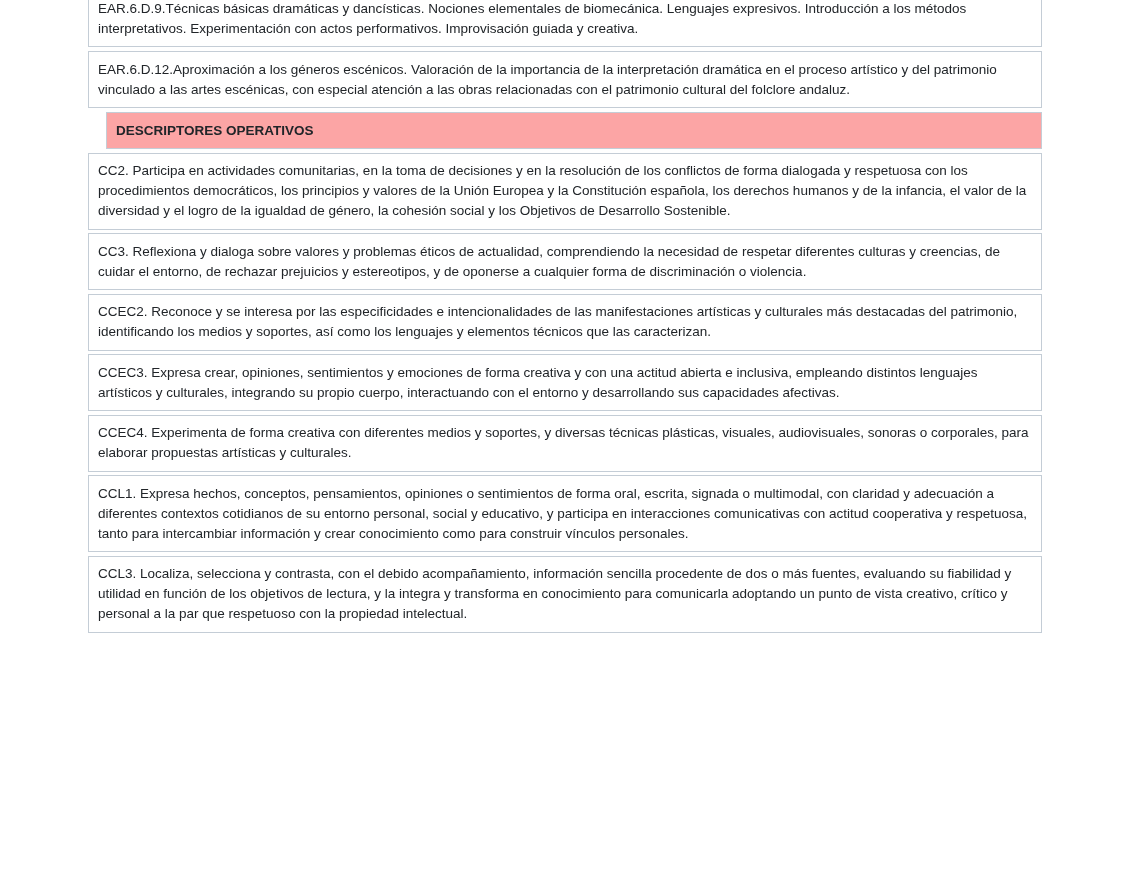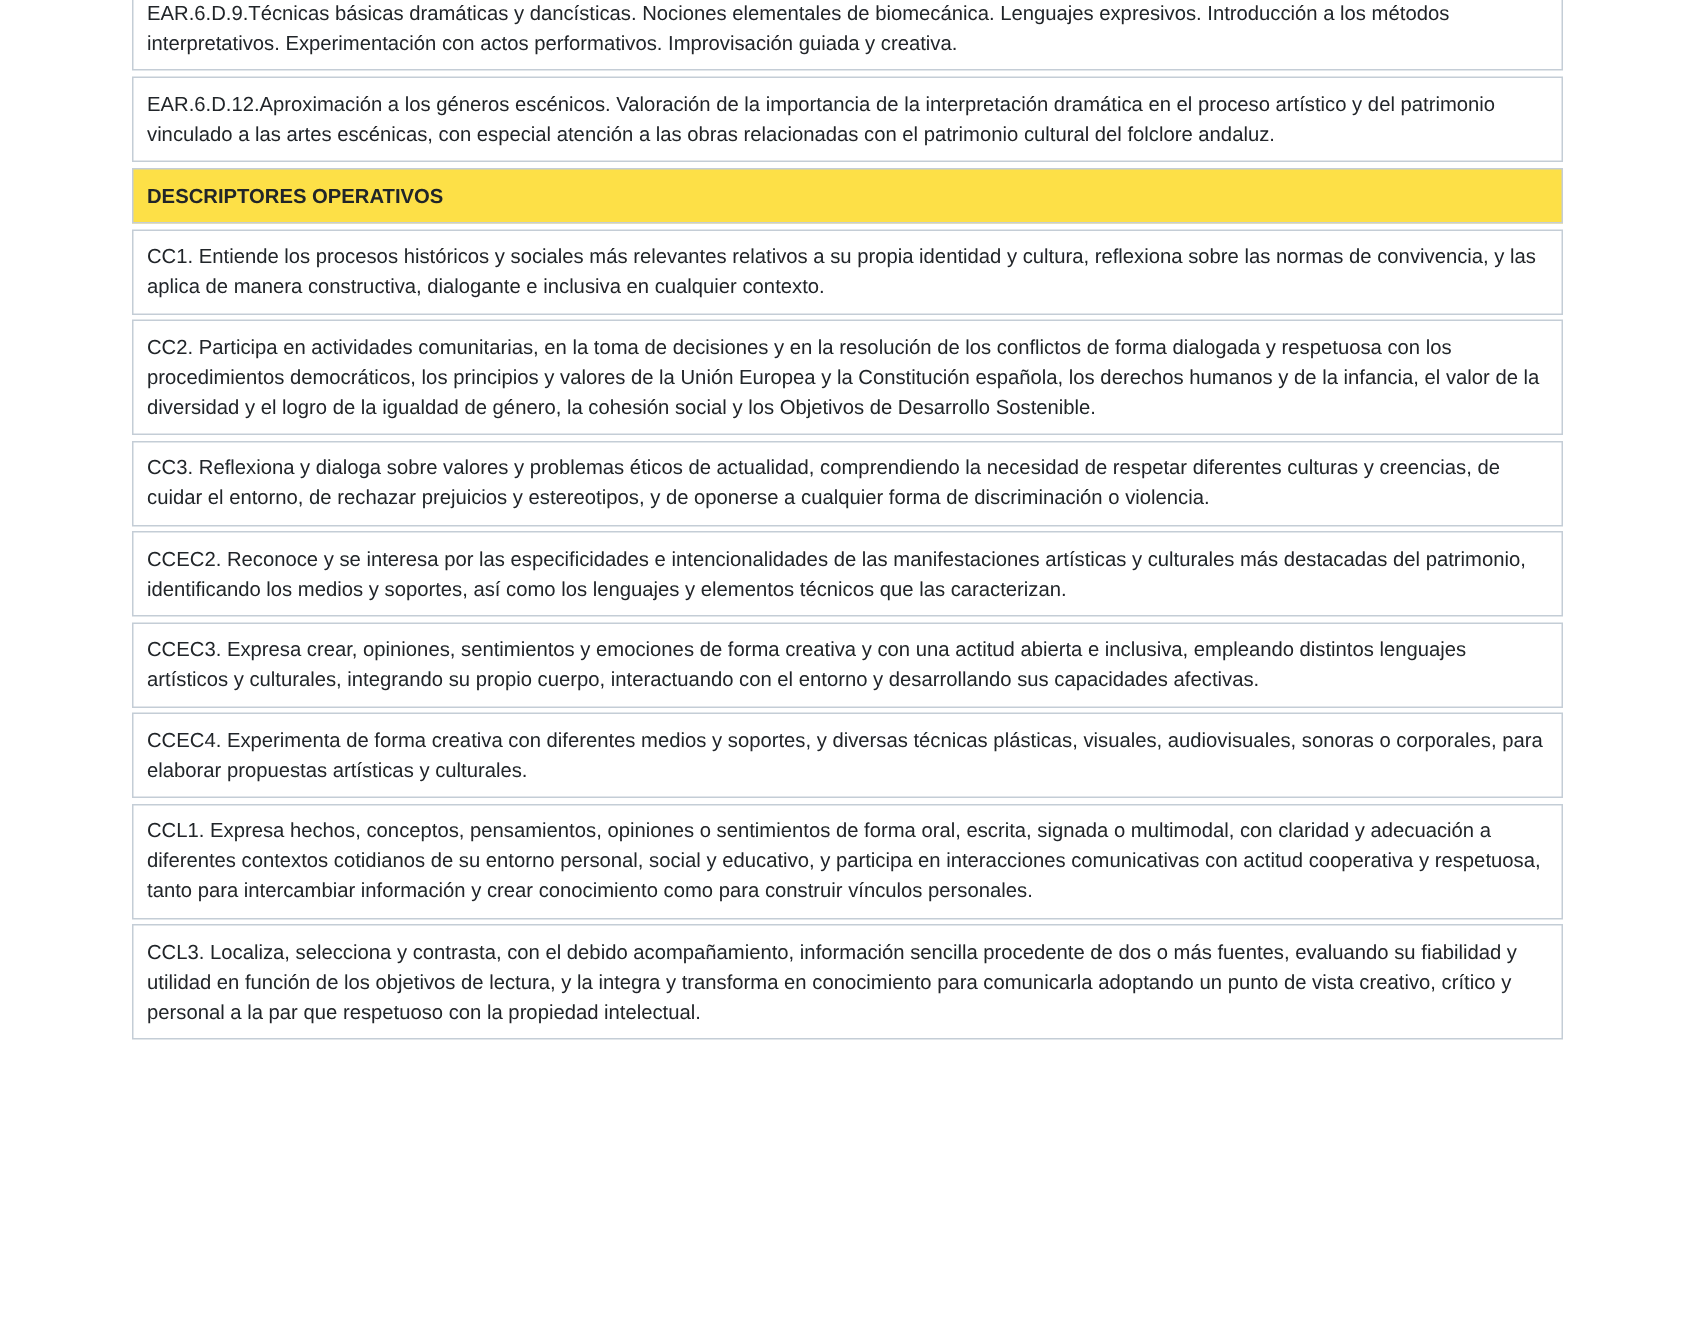--- a/index.html
+++ b/index.html
@@ -21,35 +21,35 @@
     color: #212529;
     font-size: 13.5px;
     line-height: 20px;
     padding: 7.5px 9px;
     margin-bottom: 4px;
   }
   .trow--desc {
     margin-bottom: 3.5px;
   }
   .trow--header {
-    background: #fde047;
+    background: #fca5a5;
     font-weight: 700;
+    margin-left: 18px;
   }
 </style>
 </head>
 <body>
 
 <div class="table-wrap">
 
   <div class="trow">EAR.6.D.9.Técnicas básicas dramáticas y dancísticas. Nociones elementales de biomecánica. Lenguajes expresivos. Introducción a los métodos interpretativos. Experimentación con actos performativos. Improvisación guiada y creativa.</div>
   <div class="trow">EAR.6.D.12.Aproximación a los géneros escénicos. Valoración de la importancia de la interpretación dramática en el proceso artístico y del patrimonio vinculado a las artes escénicas, con especial atención a las obras relacionadas con el patrimonio cultural del folclore andaluz.</div>
 
   <div class="trow trow--desc trow--header">DESCRIPTORES OPERATIVOS</div>
 
-  <div class="trow trow--desc">CC1. Entiende los procesos históricos y sociales más relevantes relativos a su propia identidad y cultura, reflexiona sobre las normas de convivencia, y las aplica de manera constructiva, dialogante e inclusiva en cualquier contexto.</div>
   <div class="trow trow--desc">CC2. Participa en actividades comunitarias, en la toma de decisiones y en la resolución de los conflictos de forma dialogada y respetuosa con los procedimientos democráticos, los principios y valores de la Unión Europea y la Constitución española, los derechos humanos y de la infancia, el valor de la diversidad y el logro de la igualdad de género, la cohesión social y los Objetivos de Desarrollo Sostenible.</div>
   <div class="trow trow--desc">CC3. Reflexiona y dialoga sobre valores y problemas éticos de actualidad, comprendiendo la necesidad de respetar diferentes culturas y creencias, de cuidar el entorno, de rechazar prejuicios y estereotipos, y de oponerse a cualquier forma de discriminación o violencia.</div>
   <div class="trow trow--desc">CCEC2. Reconoce y se interesa por las especificidades e intencionalidades de las manifestaciones artísticas y culturales más destacadas del patrimonio, identificando los medios y soportes, así como los lenguajes y elementos técnicos que las caracterizan.</div>
   <div class="trow trow--desc">CCEC3. Expresa crear, opiniones, sentimientos y emociones de forma creativa y con una actitud abierta e inclusiva, empleando distintos lenguajes artísticos y culturales, integrando su propio cuerpo, interactuando con el entorno y desarrollando sus capacidades afectivas.</div>
   <div class="trow trow--desc">CCEC4. Experimenta de forma creativa con diferentes medios y soportes, y diversas técnicas plásticas, visuales, audiovisuales, sonoras o corporales, para elaborar propuestas artísticas y culturales.</div>
   <div class="trow trow--desc">CCL1. Expresa hechos, conceptos, pensamientos, opiniones o sentimientos de forma oral, escrita, signada o multimodal, con claridad y adecuación a diferentes contextos cotidianos de su entorno personal, social y educativo, y participa en interacciones comunicativas con actitud cooperativa y respetuosa, tanto para intercambiar información y crear conocimiento como para construir vínculos personales.</div>
   <div class="trow trow--desc">CCL3. Localiza, selecciona y contrasta, con el debido acompañamiento, información sencilla procedente de dos o más fuentes, evaluando su fiabilidad y utilidad en función de los objetivos de lectura, y la integra y transforma en conocimiento para comunicarla adoptando un punto de vista creativo, crítico y personal a la par que respetuoso con la propiedad intelectual.</div>
 
 </div>
 

